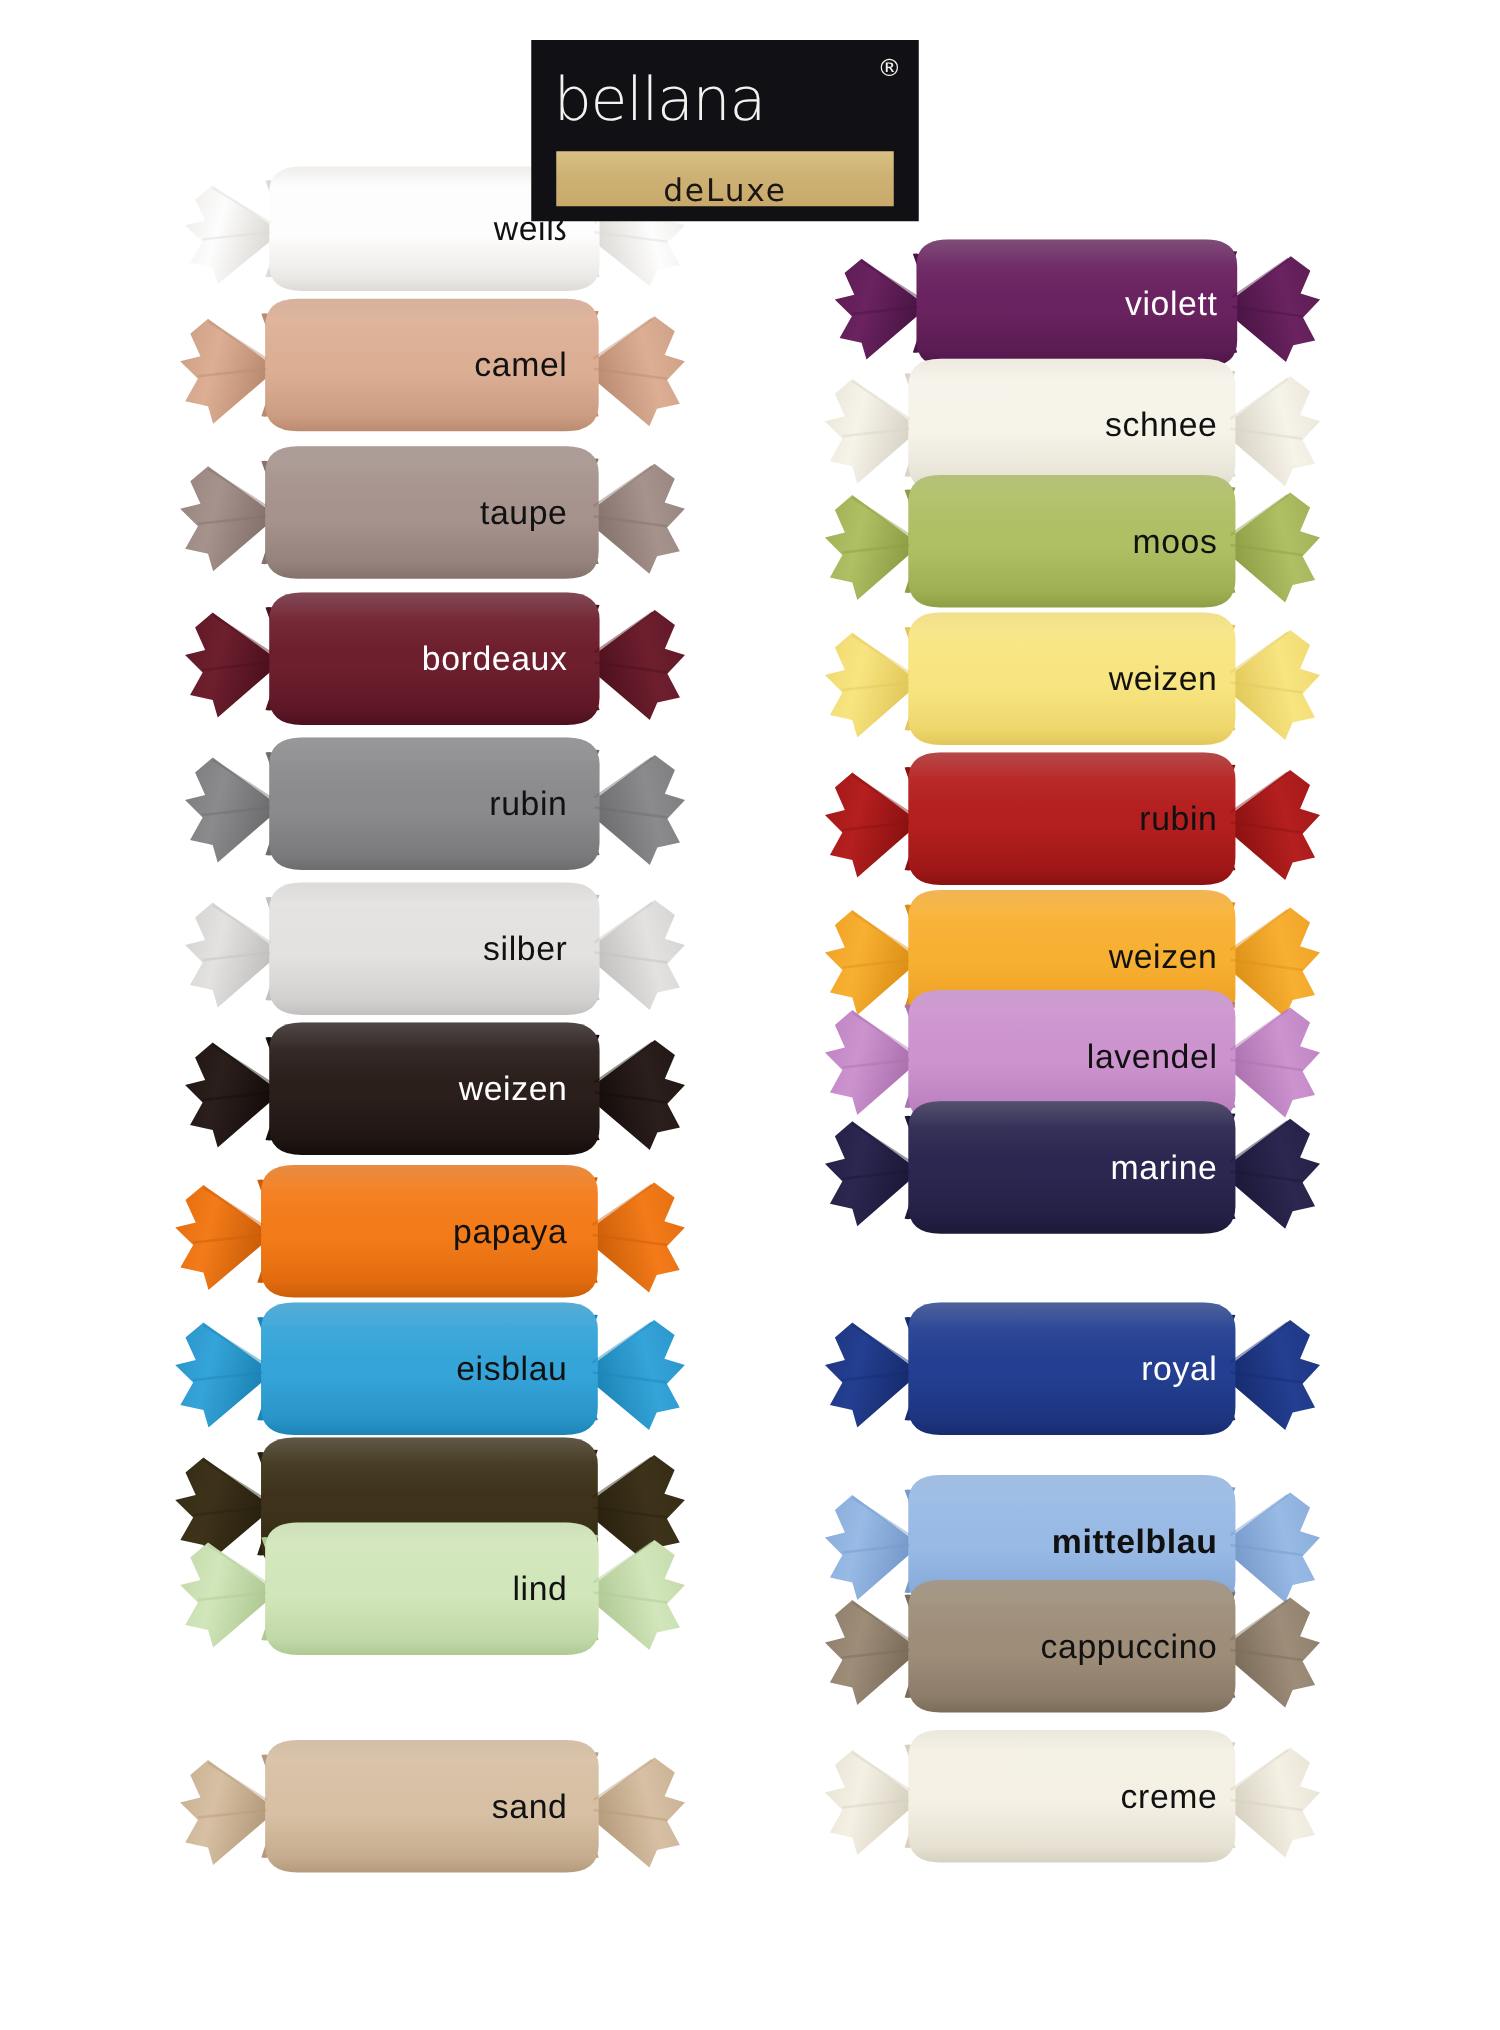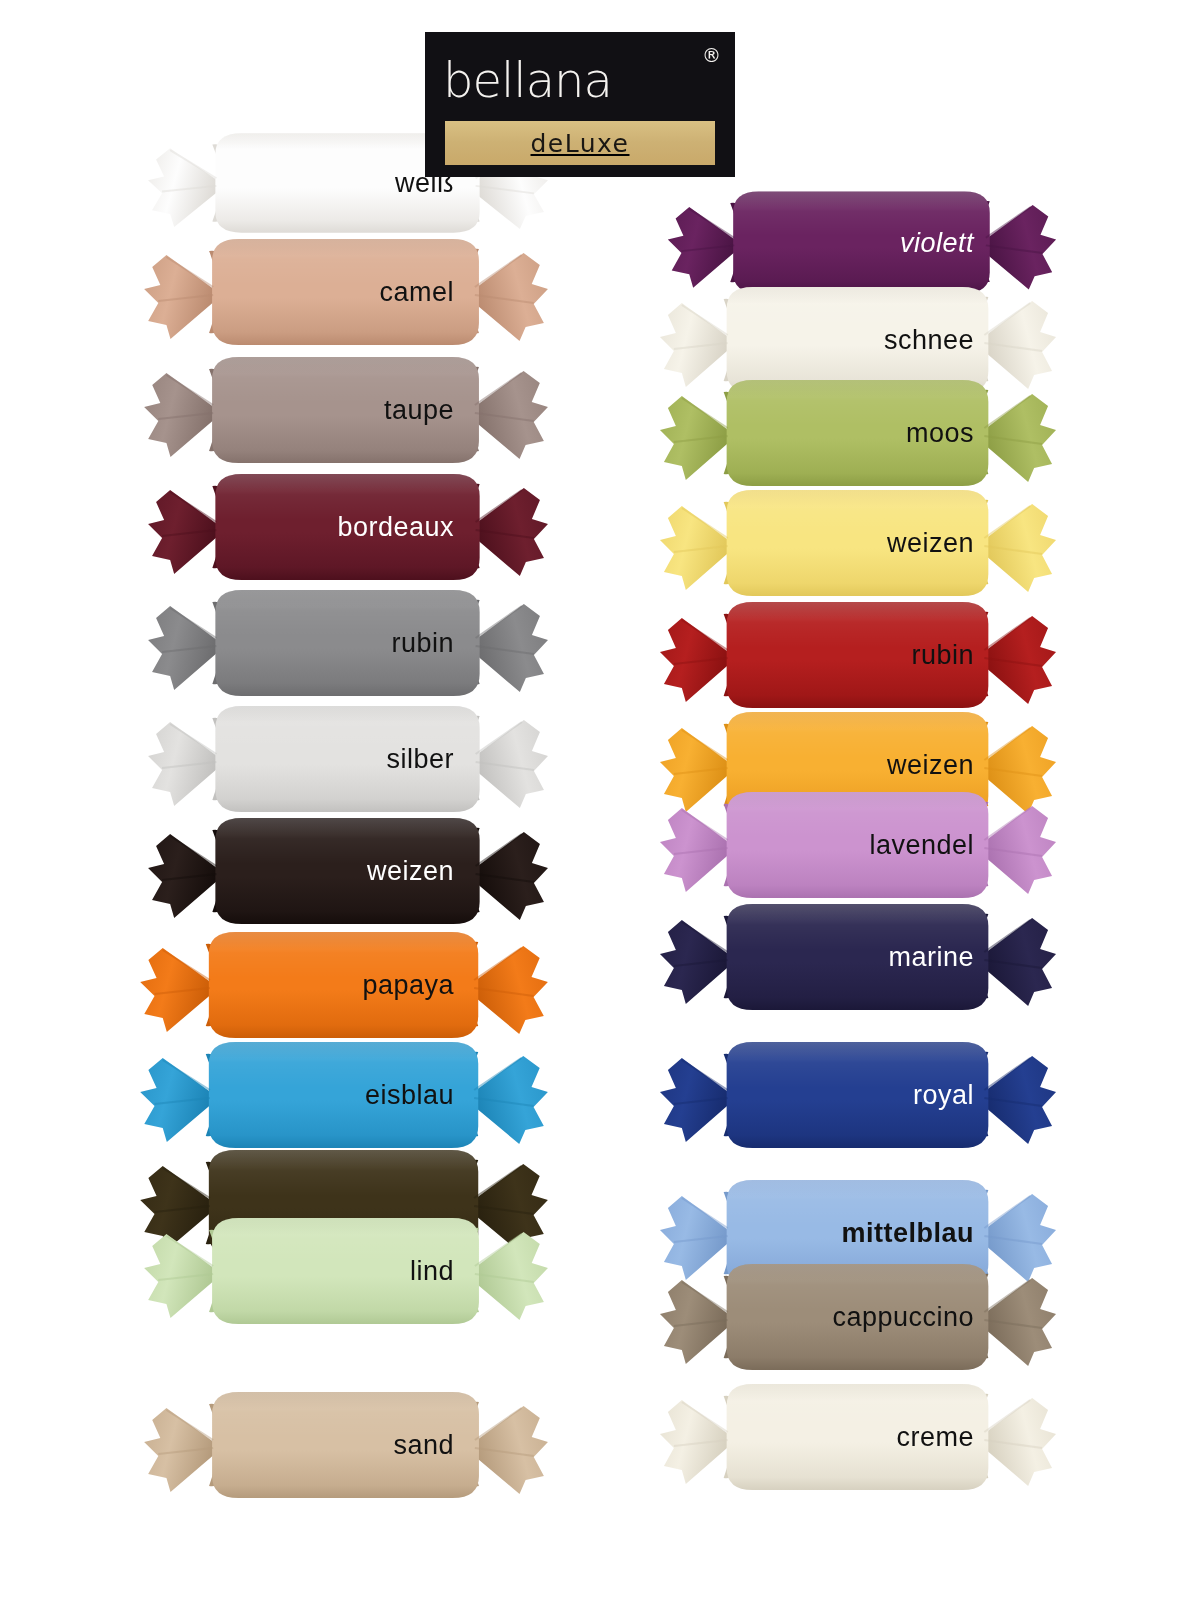--- a/index.html
+++ b/index.html
@@ -50,23 +50,22 @@
     line-height: 19px;
   }
   #brand-sub-band {
     position: absolute;
     left: 20px;
     right: 20px;
     bottom: 12px;
     height: 44px;
     background: linear-gradient(180deg, #d9c083 0%, #cdb174 48%, #c9a96a 100%);
     display: flex;
-    align-items: center;
+    align-items: flex-end;
     justify-content: center;
-    text-decoration: underline;
   }
   #brand-sub {
     color: #1a1713;
     font-family: "DejaVu Sans", sans-serif;
     font-size: 25px;
     letter-spacing: 1.5px;
     line-height: 25px;
   }
 
   
@@ -908,21 +907,21 @@
     <path d="M 22 74 L 76 68"></path>
     <path d="M 380 28 L 334 60"></path>
     <path d="M 392 76 L 334 68"></path>
   </g>
 </svg>
       </div>
       <div class="swatch-label dark-text">sand</div>
     </div>
   </div>
 <div class="column" id="column-right">
-    <div class="swatch-row" style="top: 180px; height: 125px; font-style: italic;">
+    <div class="swatch-row" style="top: 180px; height: 125px;">
       <div class="pillow" style="left: 22px; width: 400px; height: 125px;">
 <svg viewBox="0 0 410 130" preserveAspectRatio="none" aria-hidden="true">
   <defs>
     <linearGradient id="bodyg12" x1="0" y1="0" x2="0" y2="1">
       <stop offset="0%" stop-color="#5a1b52"></stop>
       <stop offset="16%" stop-color="#6a2360"></stop>
       <stop offset="55%" stop-color="#6a2360"></stop>
       <stop offset="88%" stop-color="#5a1b52"></stop>
       <stop offset="100%" stop-color="#4a1444"></stop>
     </linearGradient>
@@ -1370,21 +1369,21 @@
   <g stroke="#ab72b0" stroke-opacity="0.45" fill="none" stroke-width="2">
     <path d="M 30 30 L 76 60"></path>
     <path d="M 22 74 L 76 68"></path>
     <path d="M 380 28 L 334 60"></path>
     <path d="M 392 76 L 334 68"></path>
   </g>
 </svg>
       </div>
       <div class="swatch-label dark-text">lavendel</div>
     </div>
-    <div class="swatch-row" style="top: 892px; height: 130px;">
+    <div class="swatch-row" style="top: 869px; height: 130px;">
       <div class="pillow" style="left: 14px; width: 408px; height: 130px;">
 <svg viewBox="0 0 410 130" preserveAspectRatio="none" aria-hidden="true">
   <defs>
     <linearGradient id="bodyg19" x1="0" y1="0" x2="0" y2="1">
       <stop offset="0%" stop-color="#231f44"></stop>
       <stop offset="16%" stop-color="#2b2750"></stop>
       <stop offset="55%" stop-color="#2b2750"></stop>
       <stop offset="88%" stop-color="#231f44"></stop>
       <stop offset="100%" stop-color="#1b1838"></stop>
     </linearGradient>

